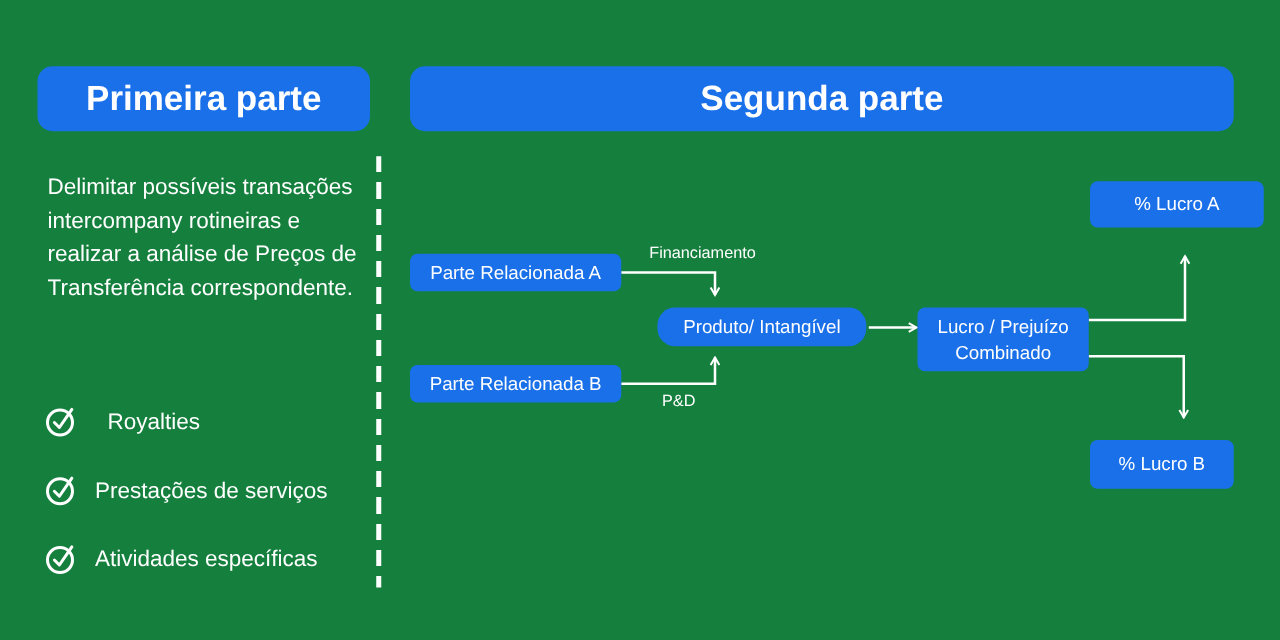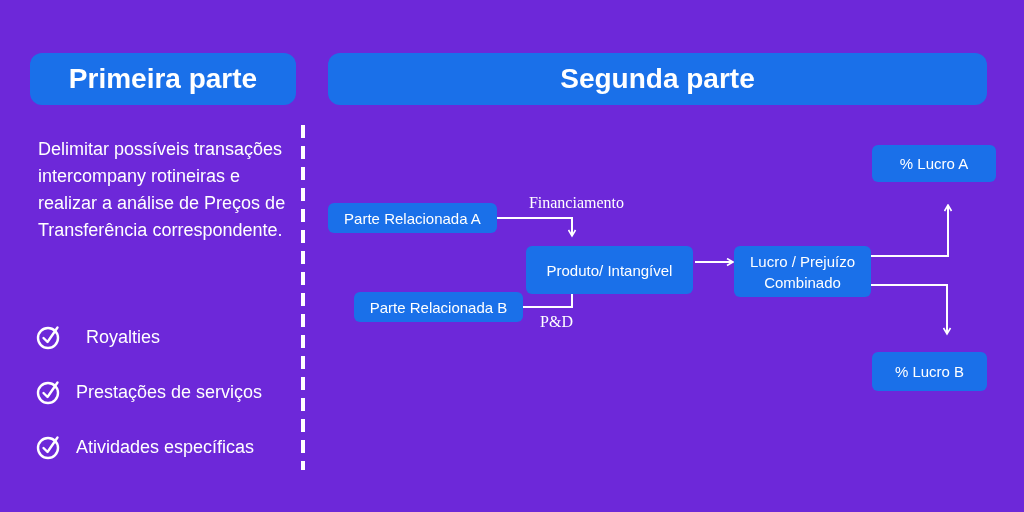--- a/index.html
+++ b/index.html
@@ -4,21 +4,21 @@
 <style>
   html, body {
     margin: 0;
     padding: 0;
     background: #000000;
   }
   .canvas {
     position: relative;
     width: 1024px;
     height: 512px;
-    background: #6d28d9;
+    background: #15803d;
     overflow: hidden;
     font-family: "Liberation Sans", "DejaVu Sans", sans-serif;
     color: #ffffff;
   }
   .section-header {
     position: absolute;
     top: 53px;
     height: 52px;
     background: #1a70e9;
     border-radius: 12px;
@@ -74,33 +74,32 @@
     border-radius: 6px;
     color: #ffffff;
     font-size: 15px;
     display: flex;
     align-items: center;
     justify-content: center;
     text-align: center;
     line-height: 21px;
   }
   .node-a       { left: 328px; top: 203px; width: 169px; height: 30px; }
-  .node-b       { left: 328px; top: 292px; width: 169px; height: 30px; margin-left: 26px; }
-  .node-produto { left: 526px; top: 246px; width: 167px; height: 48px; }
+  .node-b       { left: 328px; top: 292px; width: 169px; height: 30px; }
+  .node-produto { left: 526px; top: 246px; width: 167px; height: 31px; border-radius: 14px; }
   .node-lucro   { left: 734px; top: 246px; width: 137px; height: 51px; flex-direction: column; }
-  .node-lucro-a { left: 872px; top: 145px; width: 124px; height: 37px; }
+  .node-lucro-a { left: 872px; top: 145px; width: 139px; height: 37px; }
   .node-lucro-b { left: 872px; top: 352px; width: 115px; height: 39px; }
 
   .edge-label {
     position: absolute;
-    font-size: 16px;
+    font-size: 13px;
     color: #ffffff;
-    text-align: right;
+    text-align: center;
     white-space: nowrap;
-    font-family: Liberation Serif, serif;
   }
   .label-financiamento { left: 500px; top: 194px; width: 124px; }
   .label-ped           { left: 513px; top: 313px; width: 60px;  }
 
   .arrow-layer {
     position: absolute;
     left: 0;
     top: 0;
     pointer-events: none;
   }

